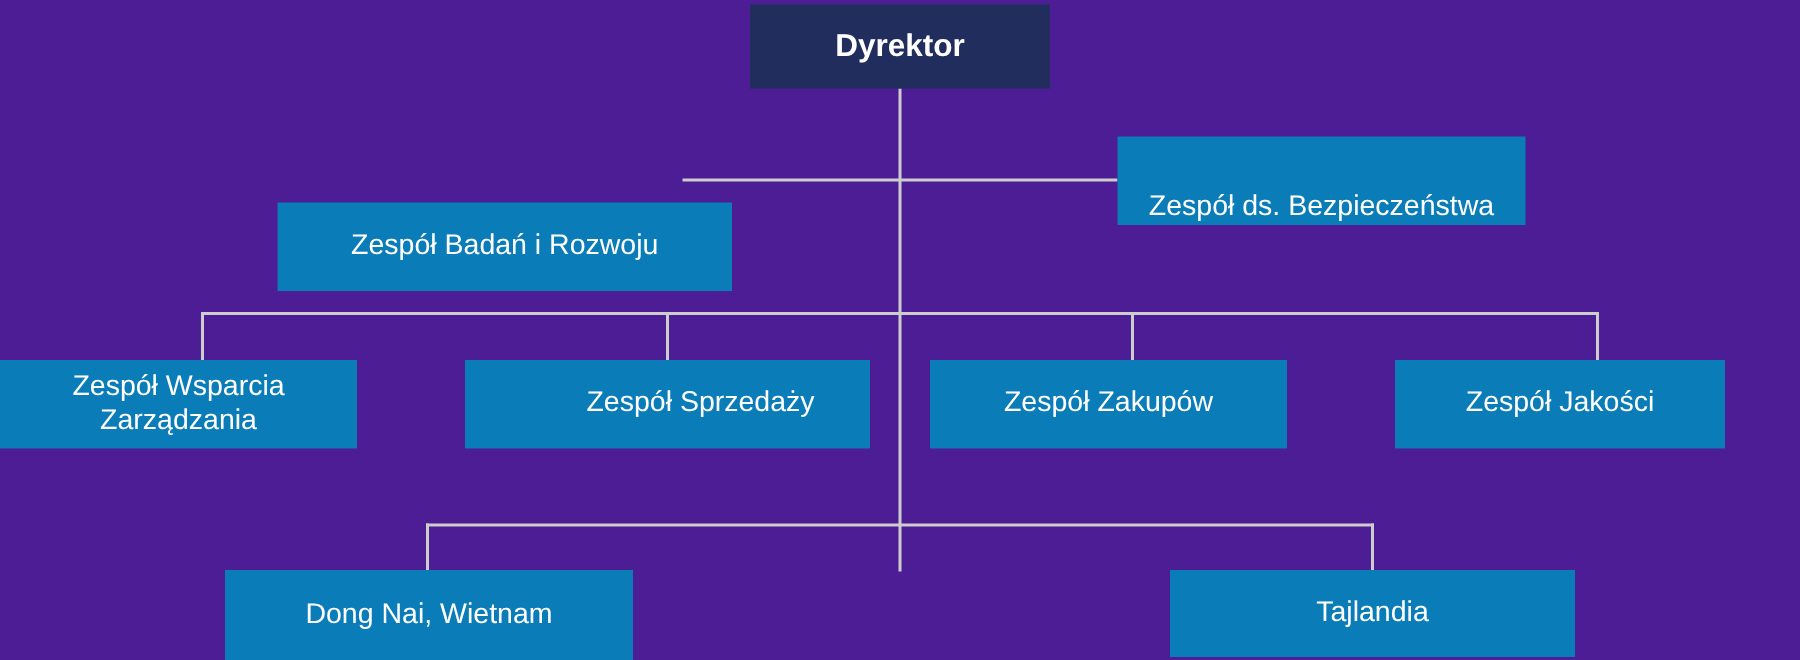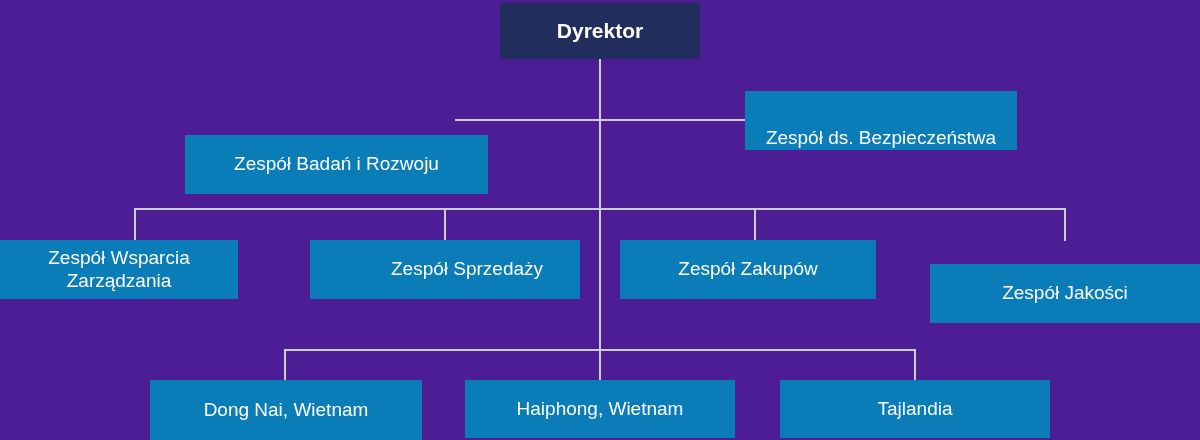--- a/index.html
+++ b/index.html
@@ -50,22 +50,22 @@
   .drop-t4    { left: 1064px; top: 208px; width: 2px; height: 33px; }
   .drop-l1    { left: 284px;  top: 349px; width: 2px; height: 32px; }
   .drop-l2    { left: 599px;  top: 349px; width: 2px; height: 32px; }
   .drop-l3    { left: 914px;  top: 349px; width: 2px; height: 32px; }
   
   .pos-root   { left: 500px; top: 3px;   width: 200px; height: 56px; }
   .pos-staff0 { left: 185px; top: 91px;  width: 303px; height: 59px; margin-top: 44px; }
   .pos-staff1 { left: 745px; top: 91px;  width: 272px; height: 59px; align-items: flex-end; }
   .pos-team0  { left: 0px;   top: 240px; width: 238px; height: 59px; justify-content: flex-end; }
   .pos-team1  { left: 310px; top: 240px; width: 270px; height: 59px; padding-left: 44px; }
-  .pos-team2  { left: 620px; top: 240px; width: 256px; height: 59px; }
-  .pos-team3  { left: 930px; top: 240px; width: 270px; height: 59px; margin-top: 24px; }
+  .pos-team2  { left: 620px; top: 240px; width: 238px; height: 59px; }
+  .pos-team3  { left: 930px; top: 240px; width: 220px; height: 59px; }
   .pos-loc0   { left: 150px; top: 380px; width: 272px; height: 60px; }
   .pos-loc1   { left: 465px; top: 380px; width: 270px; height: 58px; }
   .pos-loc2   { left: 780px; top: 380px; width: 270px; height: 58px; }
 </style>
 </head>
 <body>
 
 <div class="canvas">
 
   <div class="line trunk"></div>
@@ -100,20 +100,17 @@
   <div class="node team pos-team2">
     <span>Zespół Zakupów</span>
   </div>
   <div class="node team pos-team3">
     <span>Zespół Jakości</span>
   </div>
 
   <div class="node team pos-loc0">
     <span>Dong Nai, Wietnam</span>
   </div>
-  <div class="node team pos-loc1">
-    <span>Haiphong, Wietnam</span>
-  </div>
   <div class="node team pos-loc2">
     <span>Tajlandia</span>
   </div>
 
 </div>
 
 </body></html>

